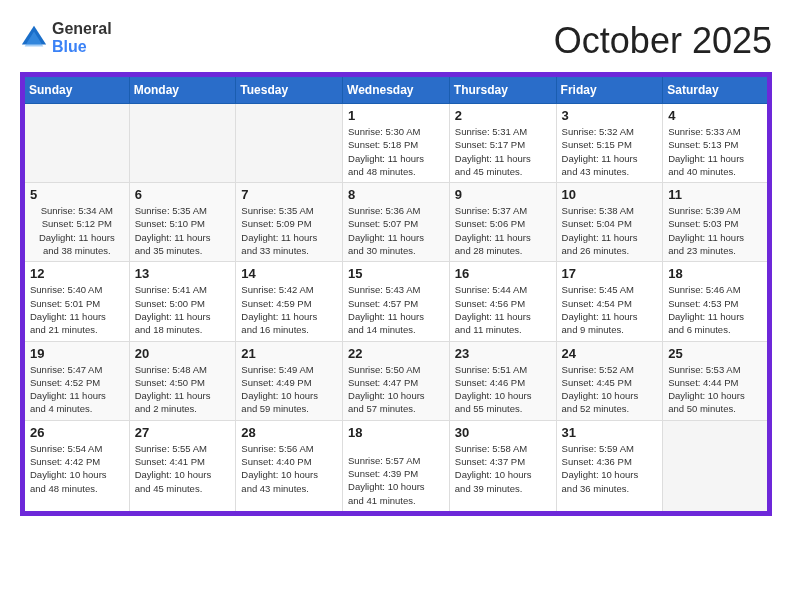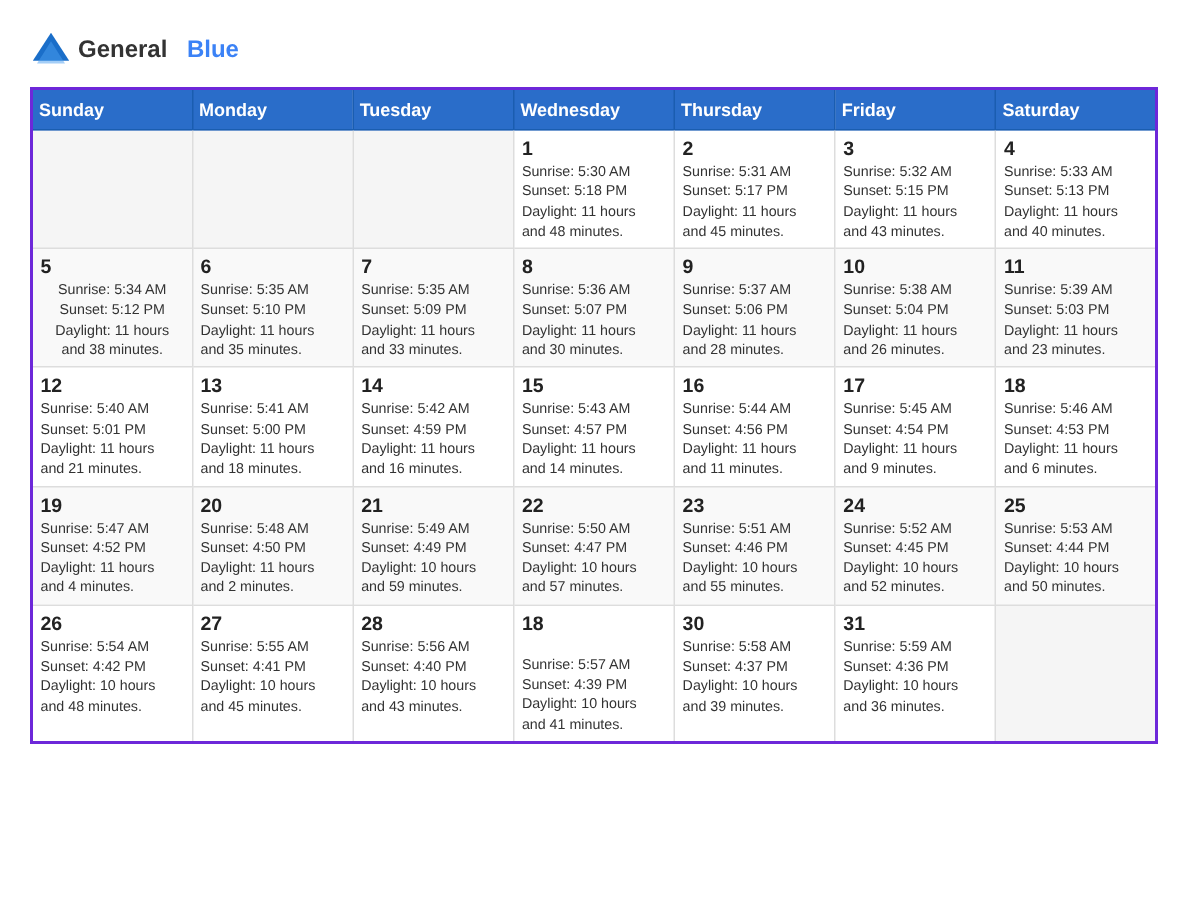--- a/index.html
+++ b/index.html
@@ -16,23 +16,22 @@
       align-items: flex-start;
       margin-bottom: 10px;
     }
     .logo {
       display: flex;
       align-items: center;
       gap: 4px;
     }
     .logo-text {
       display: flex;
-      flex-direction: row;
+      flex-direction: column;
       line-height: 1.1;
-      gap: 13px;
     }
     .logo-general {
       font-size: 16px;
       font-weight: bold;
       color: #333;
     }
     .logo-blue {
       font-size: 16px;
       font-weight: bold;
       color: #3b82f6;
@@ -49,21 +48,21 @@
       font-weight: normal;
       color: #222;
     }
     .location {
       font-size: 16px;
       color: #555;
     }
     .calendar {
       width: 100%;
       border-collapse: collapse;
-      border: 2px solid #6d28d9;
+      border: 5px solid #6d28d9;
     }
     .calendar th {
       background: #2a6dc9;
       color: #fff;
       font-size: 12px;
       font-weight: bold;
       padding: 6px 4px;
       text-align: left;
       border: 1px solid #1a5db0;
     }
@@ -104,20 +103,21 @@
     <svg class="logo-icon" viewBox="0 0 30 30" xmlns="http://www.w3.org/2000/svg">
       <polygon points="15,2 28,22 2,22" fill="#1a6ec9"></polygon>
       <polygon points="15,8 25,24 5,24" fill="#4a9ef0" opacity="0.5"></polygon>
     </svg>
     <div class="logo-text">
       <span class="logo-general">General</span>
       <span class="logo-blue">Blue</span>
     </div>
   </div>
   <div class="title-area">
+    <div class="month-title">October 2025</div>
   </div>
 </div>
 
 <table class="calendar">
   <thead>
     <tr>
     <th>Sunday</th>
         <th>Monday</th>
         <th>Tuesday</th>
         <th>Wednesday</th>

